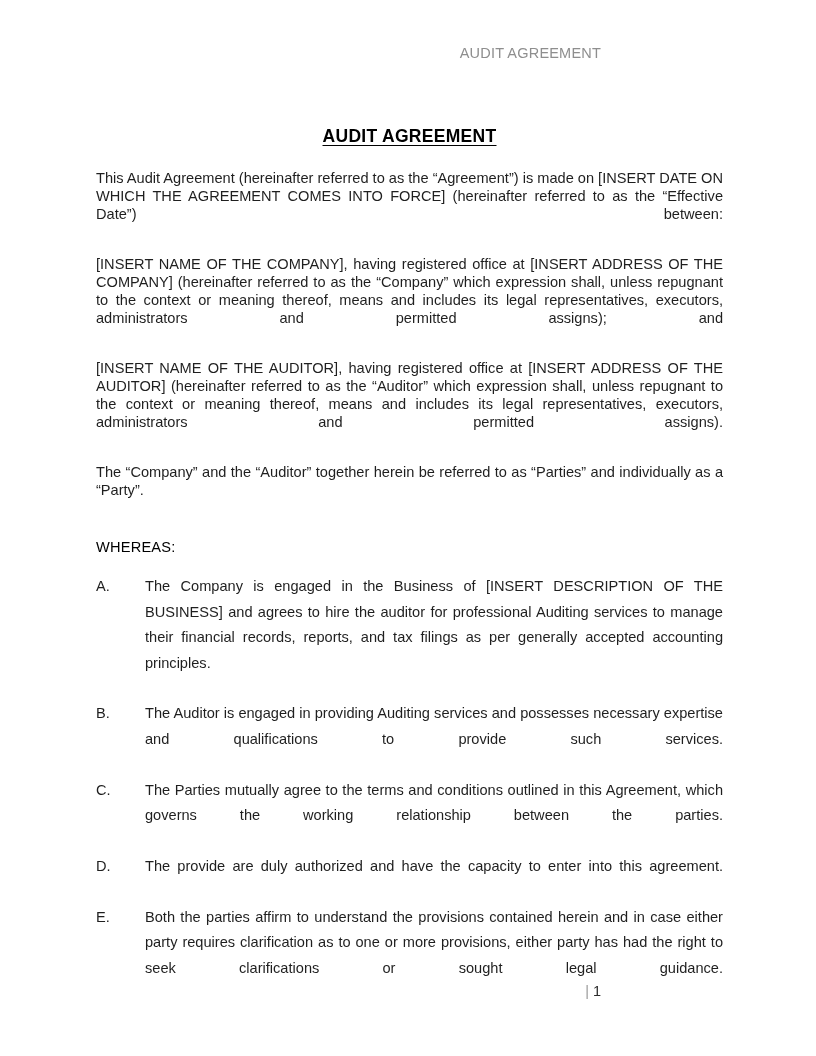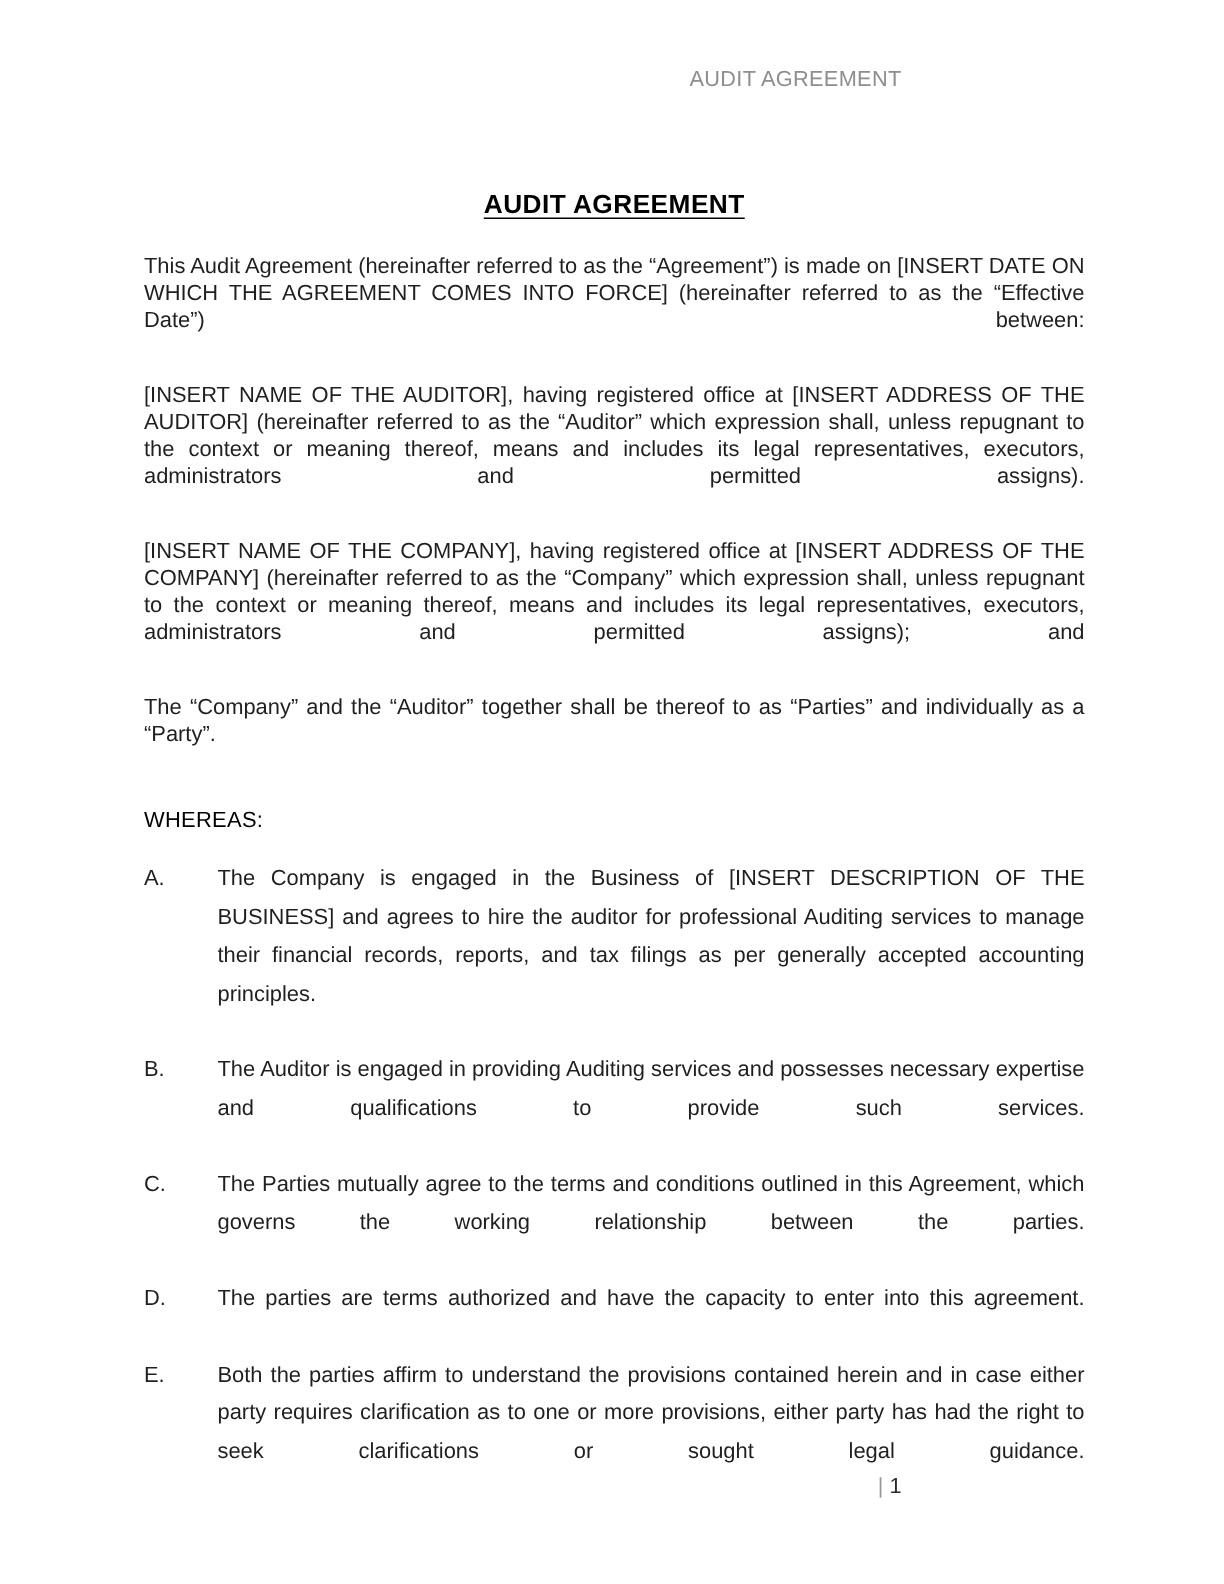--- a/index.html
+++ b/index.html
@@ -135,44 +135,44 @@
 <div class="page">
 
   <div class="doc-header">AUDIT AGREEMENT</div>
 
   <div class="doc-body">
 
     <h1 class="doc-title">AUDIT AGREEMENT</h1>
 
     <p class="para">This Audit Agreement (hereinafter referred to as the “Agreement”) is made on [INSERT DATE ON WHICH THE AGREEMENT COMES INTO FORCE] (hereinafter referred to as the “Effective Date”) between:</p>
 
+    <p class="para">[INSERT NAME OF THE COMPANY], having registered office at [INSERT ADDRESS OF THE COMPANY] (hereinafter referred to as the “Company” which expression shall, unless repugnant to the context or meaning thereof, means and includes its legal representatives, executors, administrators and permitted assigns); and</p>
+
     <p class="para">[INSERT NAME OF THE AUDITOR],  having registered office at [INSERT ADDRESS OF THE AUDITOR] (hereinafter referred to as the “Auditor” which expression shall, unless repugnant to the context or meaning thereof, means and includes its legal representatives, executors, administrators and permitted assigns).</p>
 
-    <p class="para">[INSERT NAME OF THE COMPANY], having registered office at [INSERT ADDRESS OF THE COMPANY] (hereinafter referred to as the “Company” which expression shall, unless repugnant to the context or meaning thereof, means and includes its legal representatives, executors, administrators and permitted assigns); and</p>
-
-    <p class="para">The “Company” and the “Auditor” together shall be thereof to as “Parties” and individually as a “Party”.</p>
+    <p class="para">The “Company” and the “Auditor” together herein be referred to as “Parties” and individually as a “Party”.</p>
 
     <div class="whereas">WHEREAS:</div>
 
     <ol class="lettered">
       <li>
         <span class="marker">A.</span>
         <span class="txt">The Company is engaged in the Business of [INSERT DESCRIPTION OF THE BUSINESS] and agrees to hire the auditor for professional Auditing services to manage their financial records, reports, and tax filings as per generally accepted accounting principles.</span>
       </li>
       <li>
         <span class="marker">B.</span>
         <span class="txt">The Auditor is engaged in providing Auditing services and possesses necessary expertise and qualifications to provide such services.</span>
       </li>
       <li>
         <span class="marker">C.</span>
         <span class="txt">The Parties mutually agree to the terms and conditions outlined in this Agreement, which governs the working relationship between the parties.</span>
       </li>
       <li>
         <span class="marker">D.</span>
-        <span class="txt">The parties are terms authorized and have the capacity to enter into this agreement.</span>
+        <span class="txt">The provide are duly authorized and have the capacity to enter into this agreement.</span>
       </li>
       <li>
         <span class="marker">E.</span>
         <span class="txt">Both the parties affirm to understand the provisions contained herein and in case either party requires clarification as to one or more provisions, either party has had the right to seek clarifications or sought legal guidance.</span>
       </li>
     </ol>
 
   </div>
 
   <div class="doc-footer">

